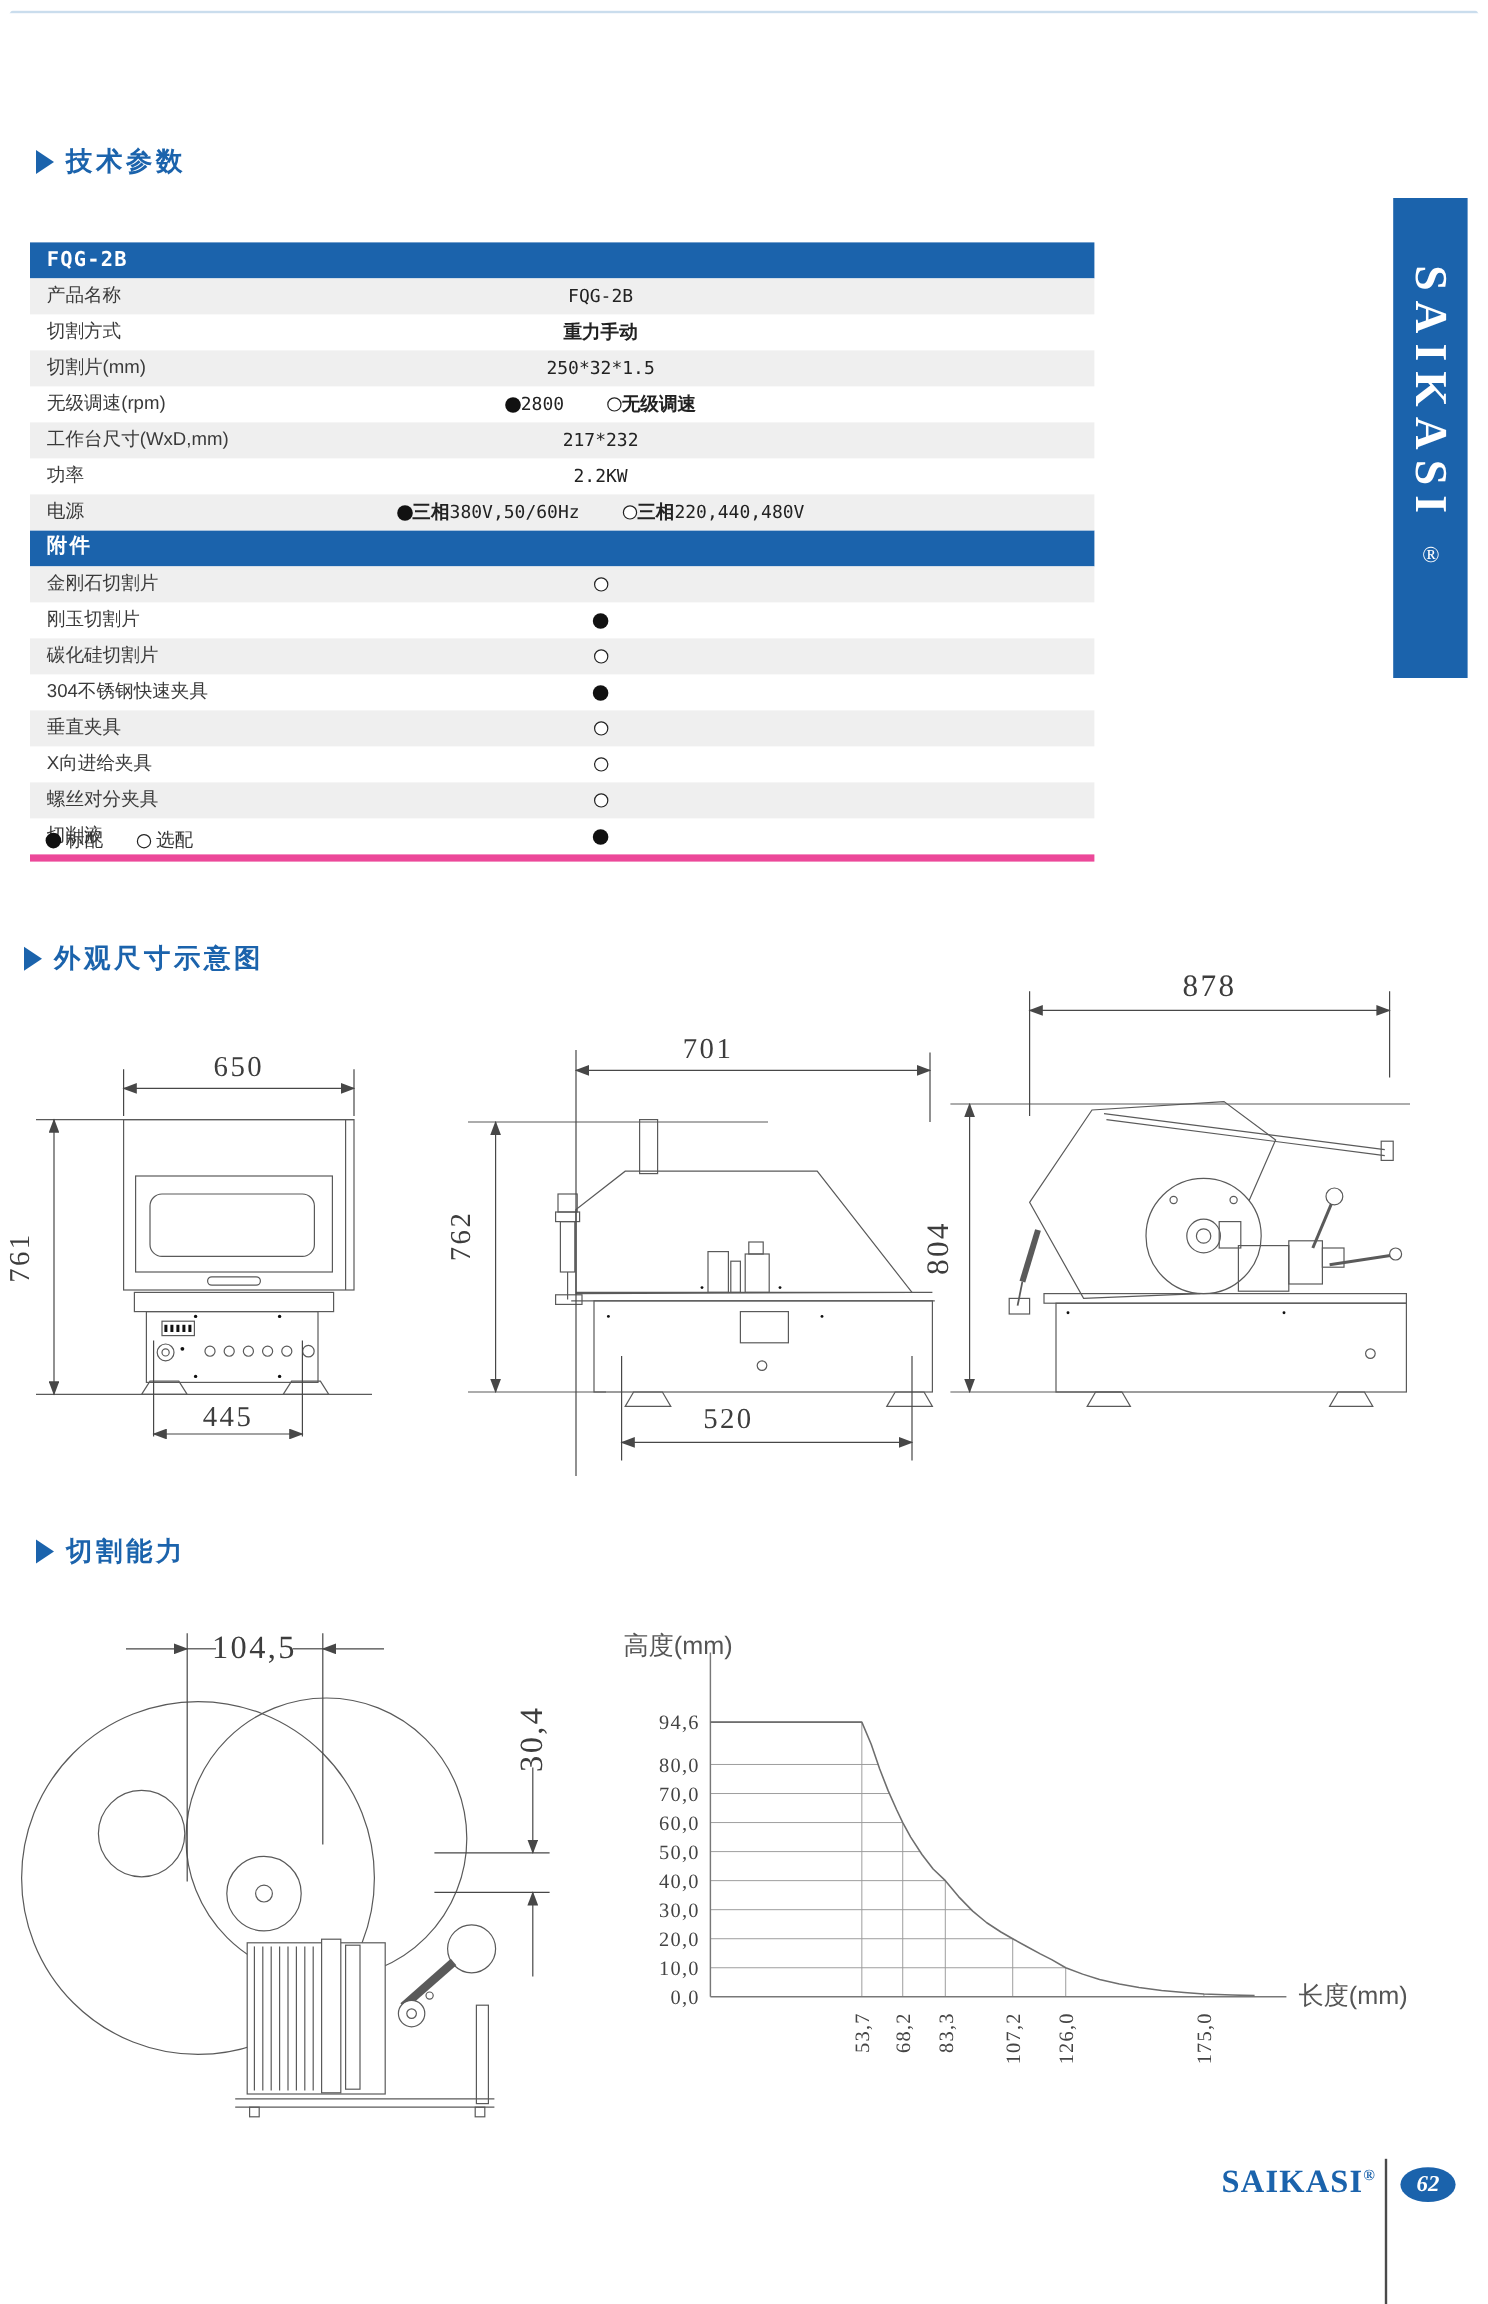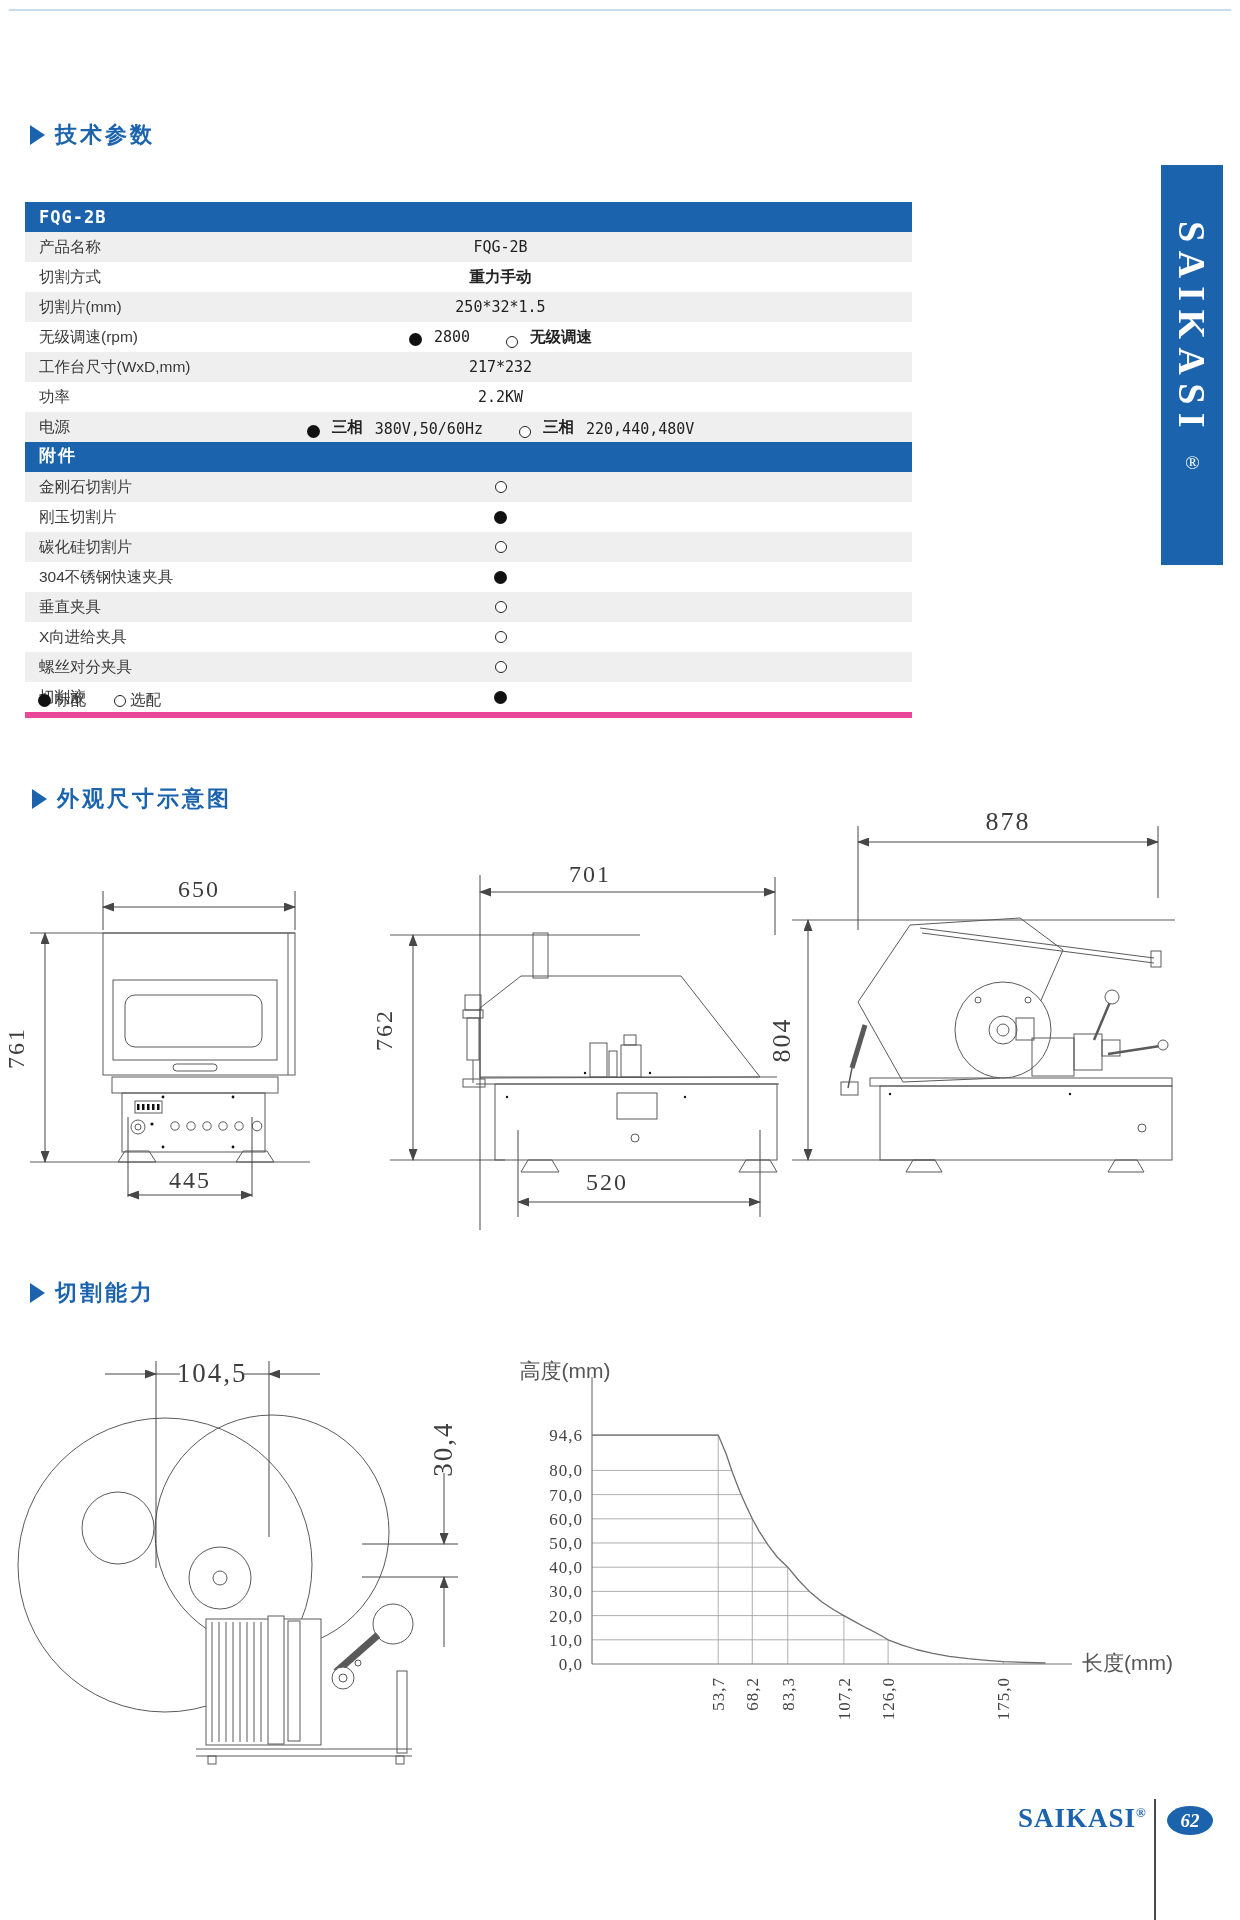--- a/index.html
+++ b/index.html
@@ -20,21 +20,21 @@
   .row{height:30px;position:relative;font-size:15.5px;}
   .row.stripe{background:#efefef;}
   .rl{position:absolute;left:14px;top:0;line-height:30px;color:#3a3a3a;white-space:nowrap;}
   .rv{position:absolute;left:0;right:0;top:0;bottom:0;display:flex;align-items:center;
       justify-content:center;transform:translateX(32px);color:#222;}
   .mono{font-family:"DejaVu Sans Mono",monospace;font-size:15px;}
   .cjkb{font-weight:bold;}
   .dot{width:13px;height:13px;border-radius:50%;background:#111;display:inline-block;flex:none;}
   .ring{width:10px;height:10px;border-radius:50%;border:1.7px solid #222;background:#fff;
         display:inline-block;flex:none;}
-  .opt{display:inline-flex;align-items:flex-end;gap:12px;margin:0 18px;}
+  .opt{display:inline-flex;align-items:center;gap:0;margin:0 18px;}
   .legend{left:38px;top:690px;display:flex;gap:28px;align-items:center;font-size:15.5px;color:#333;text-align:center;}
   .leg-item{display:inline-flex;align-items:center;gap:4px;}
   
   .banner{left:1161px;top:165px;width:62px;height:400px;background:#1b63ac;color:#fff;
           display:flex;flex-direction:column;align-items:center;}
   .banner-text{writing-mode:vertical-rl;font-family:"Liberation Serif","DejaVu Serif",serif;
                font-weight:bold;font-size:38px;letter-spacing:0.22em;margin-top:56px;}
   .banner-reg{writing-mode:vertical-rl;font-family:"Liberation Serif",serif;font-size:19px;margin-top:16px;}
   
   .footer-brand{left:1018px;top:1803px;font-family:"Liberation Serif","DejaVu Serif",serif;
@@ -190,21 +190,21 @@
       <span class="leg-item">
         <span class="dot"></span>
         <span>标配</span>
       </span>
       <span class="leg-item">
         <span class="ring"></span>
         <span>选配</span>
       </span>
     </div>
 
-  <div class="abs sec-title" style="left:32px;top:784px;">
+  <div class="abs sec-title" style="left:20px;top:784px;">
     <span class="tri"></span>
     <span>外观尺寸示意图</span>
   </div>
 
   <svg style="left:0;top:845px;" width="335" height="400" viewBox="0 0 335 400">
     <g class="ln">
       <line x1="30" y1="88" x2="295" y2="88"></line>
       <line x1="30" y1="317" x2="310" y2="317"></line>
       <rect x="103" y="88" width="192" height="142"></rect>
       <line x1="288" y1="88" x2="288" y2="230"></line>

